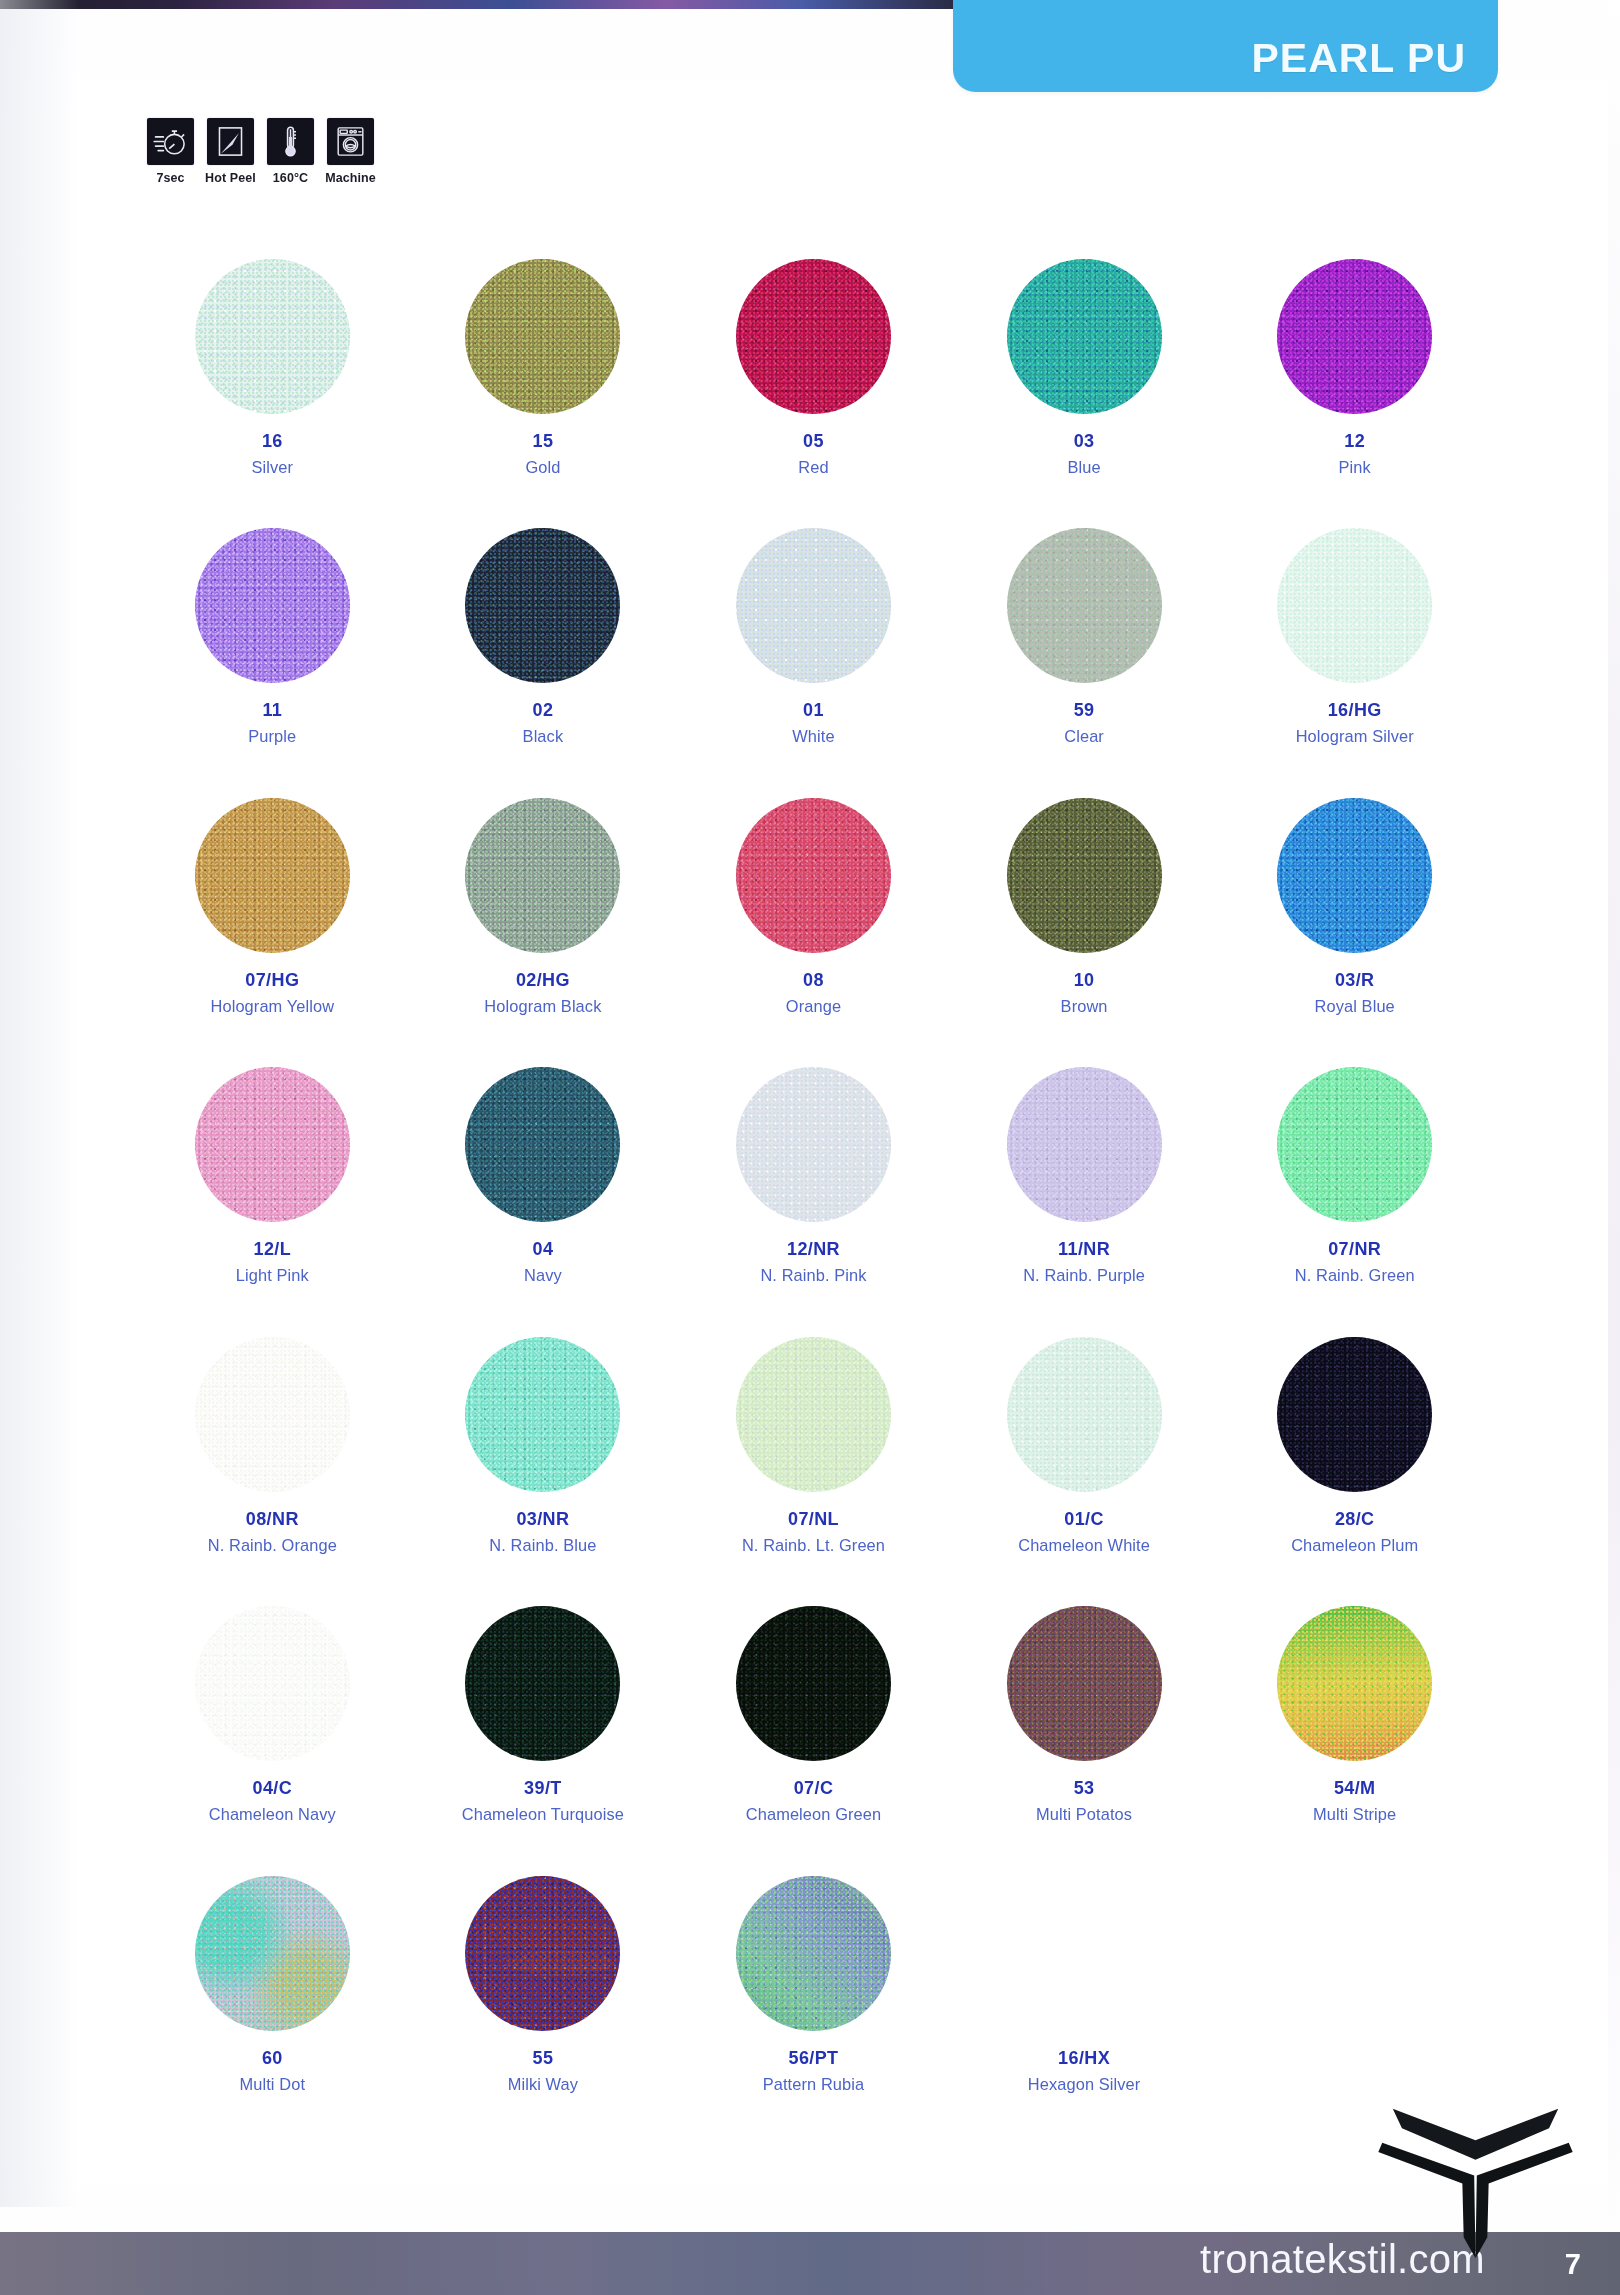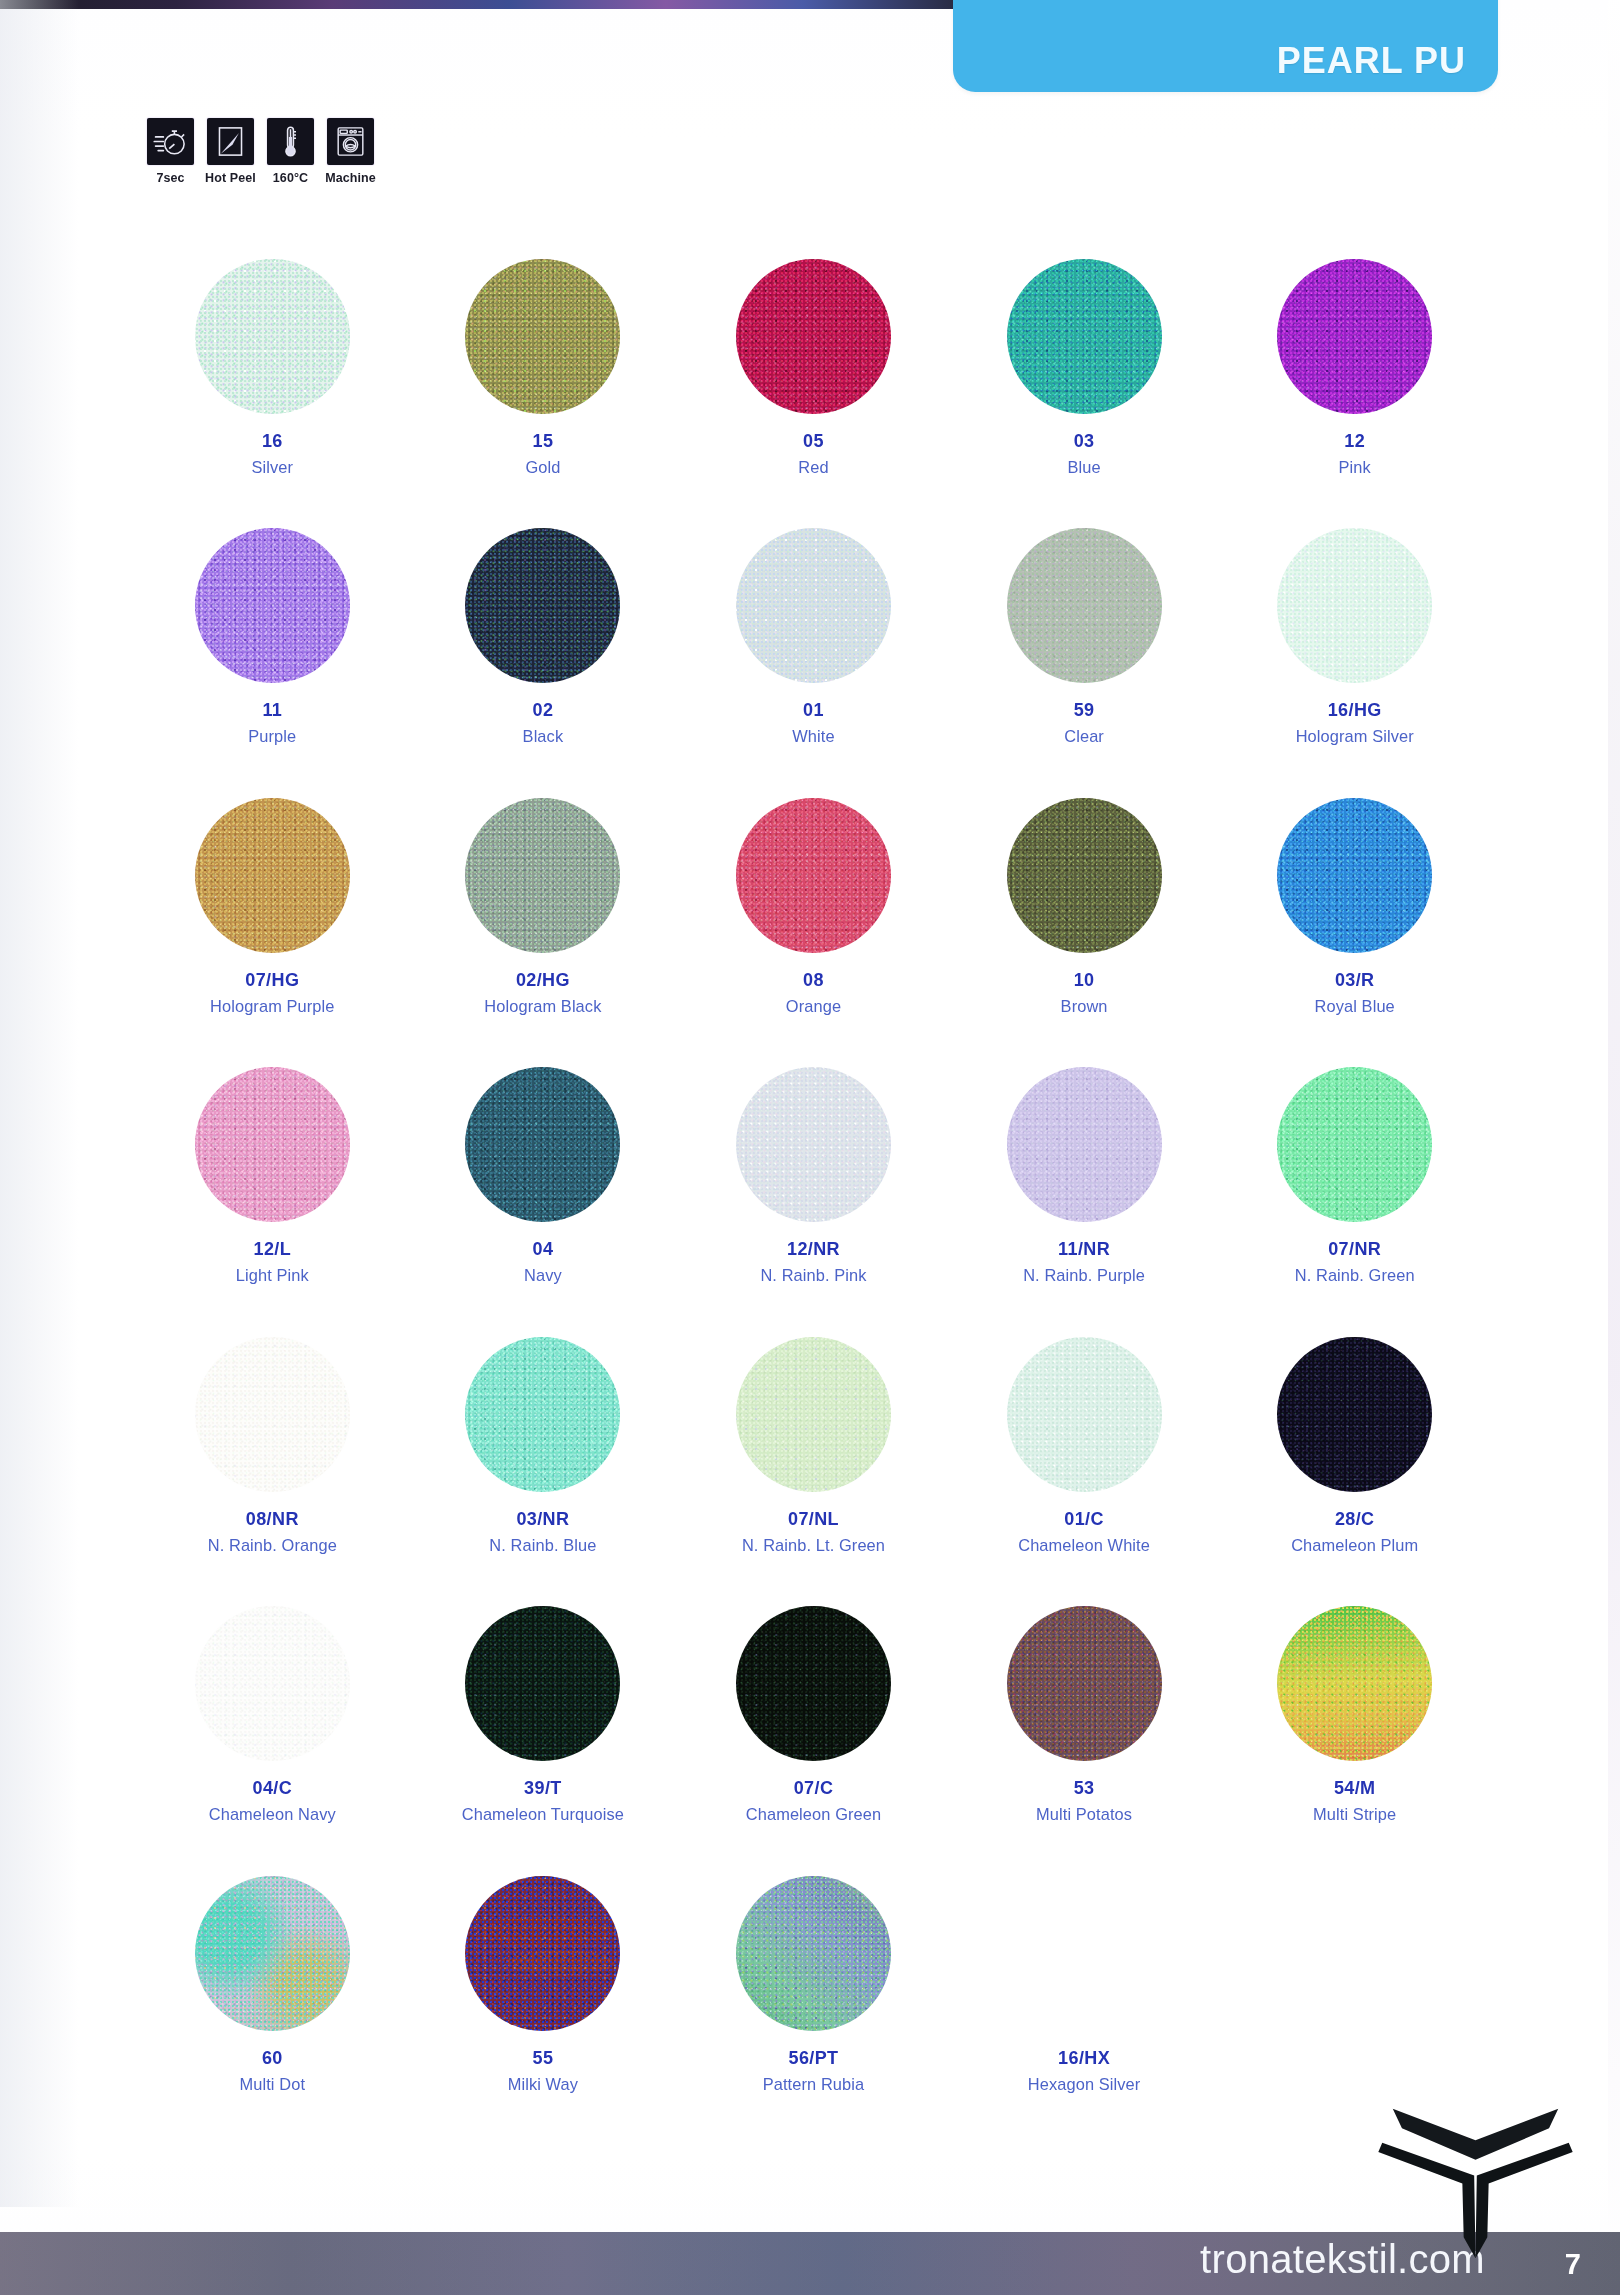--- a/index.html
+++ b/index.html
@@ -37,21 +37,21 @@
   .banner{
     position:absolute;left:953px;top:-33px;
     width:545px;height:125px;
     background:#43b4ea;
     border-radius:0 0 22.3px 22.3px;
     box-shadow:0 1.3px 4px rgba(0,0,0,.05);
   }
   .banner-title{
     position:absolute;right:32px;bottom:10.5px;
     color:#f2fbff;
-    font-size:36px;letter-spacing:1px;
+    font-size:41px;letter-spacing:1px;
     font-weight:bold;
     text-shadow:0 0.7px 1.3px rgba(0,0,0,.10);
     white-space:nowrap;
   }
 
   
   .icons{
     position:absolute;left:143px;top:118px;
     display:flex;gap:5px;
   }
@@ -300,21 +300,21 @@
           <div class="swatch faint" style="background: radial-gradient(rgb(210, 242, 226) 0.7px, transparent 1px) 0px 0px / 4px 4px, radial-gradient(rgb(224, 232, 244) 0.8px, transparent 1.1px) 1.6px 2.3px / 6px 6px, radial-gradient(rgb(255, 255, 255) 0.9px, transparent 1.2px) 3.3px 4.6px / 8px 8px, radial-gradient(rgb(207, 238, 224) 1px, transparent 1.3px) 5px 7px / 10px 10px rgb(230, 248, 238);"></div>
         </div>
         <div class="code">16/HG</div>
         <div class="desc">Hologram Silver</div>
       </div>
       <div class="cell">
         <div class="swatch-wrap">
           <div class="swatch" style="background: radial-gradient(rgb(216, 180, 94) 0.7px, transparent 1px) 0px 0px / 4px 4px, radial-gradient(rgb(168, 120, 56) 0.8px, transparent 1.1px) 1.6px 2.3px / 6px 6px, radial-gradient(rgb(226, 196, 106) 0.9px, transparent 1.2px) 3.3px 4.6px / 8px 8px, radial-gradient(rgb(154, 106, 48) 1px, transparent 1.3px) 5px 7px / 10px 10px rgb(194, 148, 79);"></div>
         </div>
         <div class="code">07/HG</div>
-        <div class="desc">Hologram Purple</div>
+        <div class="desc">Hologram Yellow</div>
       </div>
       <div class="cell">
         <div class="swatch-wrap">
           <div class="swatch" style="background: radial-gradient(rgb(159, 196, 164) 0.7px, transparent 1px) 0px 0px / 4px 4px, radial-gradient(rgb(122, 138, 154) 0.8px, transparent 1.1px) 1.6px 2.3px / 6px 6px, radial-gradient(rgb(176, 200, 180) 0.9px, transparent 1.2px) 3.3px 4.6px / 8px 8px, radial-gradient(rgb(110, 124, 130) 1px, transparent 1.3px) 5px 7px / 10px 10px rgb(143, 158, 146);"></div>
         </div>
         <div class="code">02/HG</div>
         <div class="desc">Hologram Black</div>
       </div>
       <div class="cell">
         <div class="swatch-wrap">

